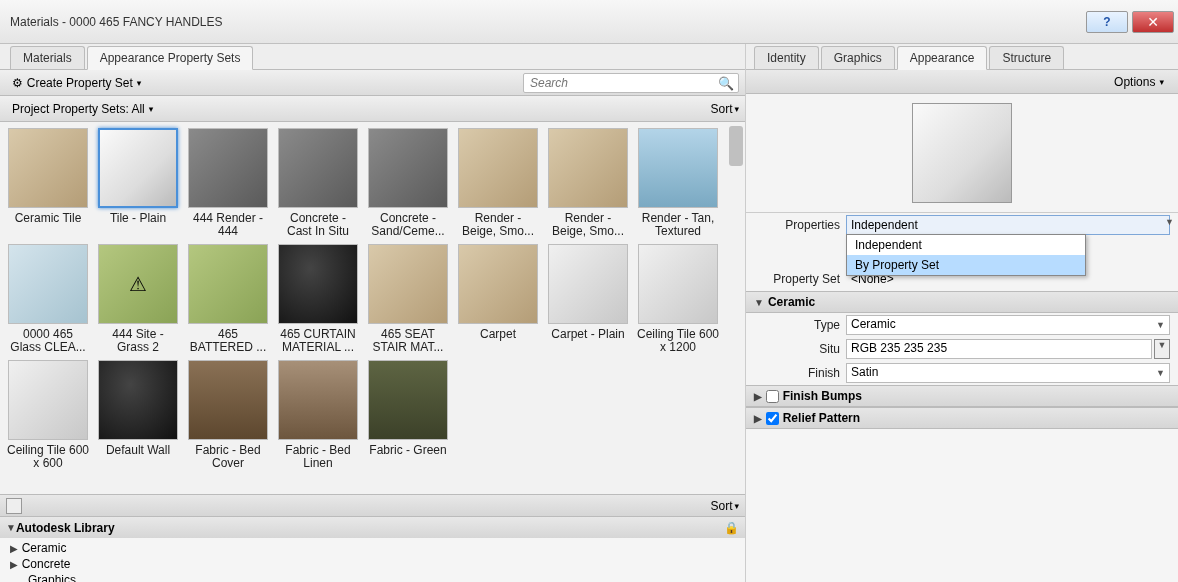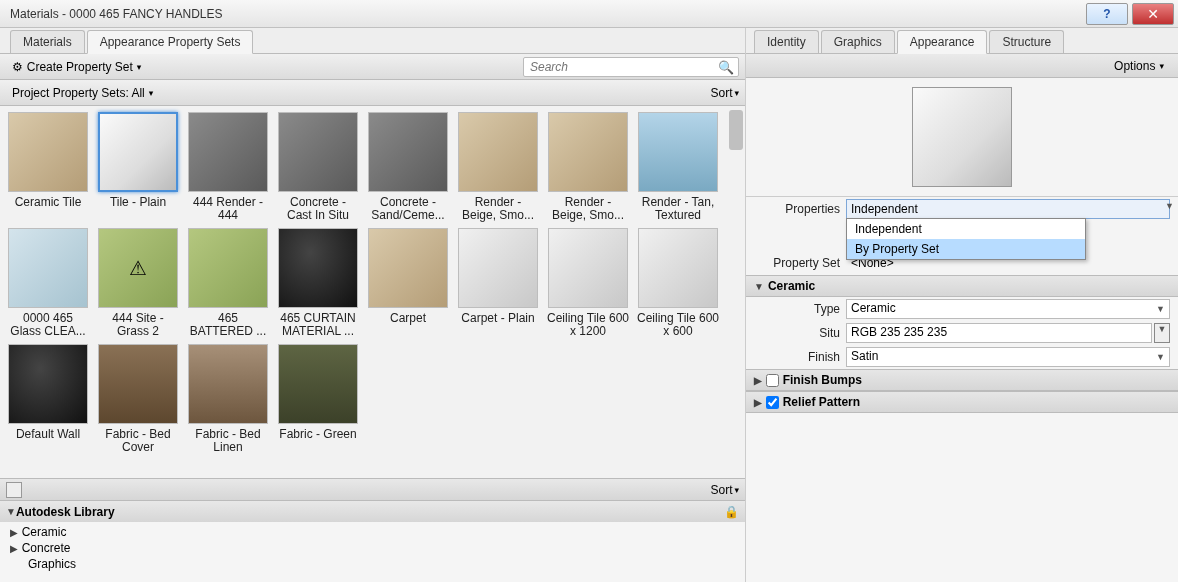--- a/index.html
+++ b/index.html
@@ -1,19 +1,19 @@
 <!DOCTYPE html>
 <html><head>
 <meta charset="utf-8">
 <style>
 * { box-sizing: border-box; margin: 0; padding: 0; font-family: 'Segoe UI', Tahoma, sans-serif; font-size: 12px; }
 body { width: 1178px; height: 582px; background: #fff; overflow: hidden; }
 
 
-.titlebar { height: 28px; background: linear-gradient(#f7f7f7,#e5e5e5); border-bottom: 1px solid #c0c0c0; display: flex; align-items: center; padding-left: 10px; }
+.titlebar { height: 44px; background: linear-gradient(#f7f7f7,#e5e5e5); border-bottom: 1px solid #c0c0c0; display: flex; align-items: center; padding-left: 10px; }
 .titlebar .title { flex: 1; color: #333; }
 .tb-btn { width: 42px; height: 22px; margin-right: 4px; border: 1px solid #999; border-radius: 2px; display: flex; align-items: center; justify-content: center; }
 .tb-help { background: linear-gradient(#e9f3ff,#c9e0f8); color:#2255aa; font-weight:bold;}
 .tb-close { background: linear-gradient(#e98080,#c03030); color:#fff; font-size: 14px; }
 
 
 .main { display: flex; height: calc(582px - 28px); }
 .left-pane { width: 746px; border-right: 1px solid #ccc; background:#f5f5f5; display:flex; flex-direction:column; }
 .right-pane { flex:1; background:#f5f5f5; display:flex; flex-direction:column; }
 
@@ -173,20 +173,24 @@
           <div class="cell">
             <div class="thumb t-green"></div>
             <div class="cell-label">465 BATTERED ...</div>
           </div>
           <div class="cell">
             <div class="thumb t-dark"></div>
             <div class="cell-label">465 CURTAIN MATERIAL ...</div>
           </div>
           <div class="cell">
             <div class="thumb t-tan"></div>
+            <div class="cell-label">465 SEAT STAIR MAT...</div>
+          </div>
+          <div class="cell">
+            <div class="thumb t-tan"></div>
             <div class="cell-label">Carpet</div>
           </div>
           <div class="cell">
             <div class="thumb t-wht"></div>
             <div class="cell-label">Carpet - Plain</div>
           </div>
           <div class="cell">
             <div class="thumb t-wht"></div>
             <div class="cell-label">Ceiling Tile 600 x 1200</div>
           </div>

